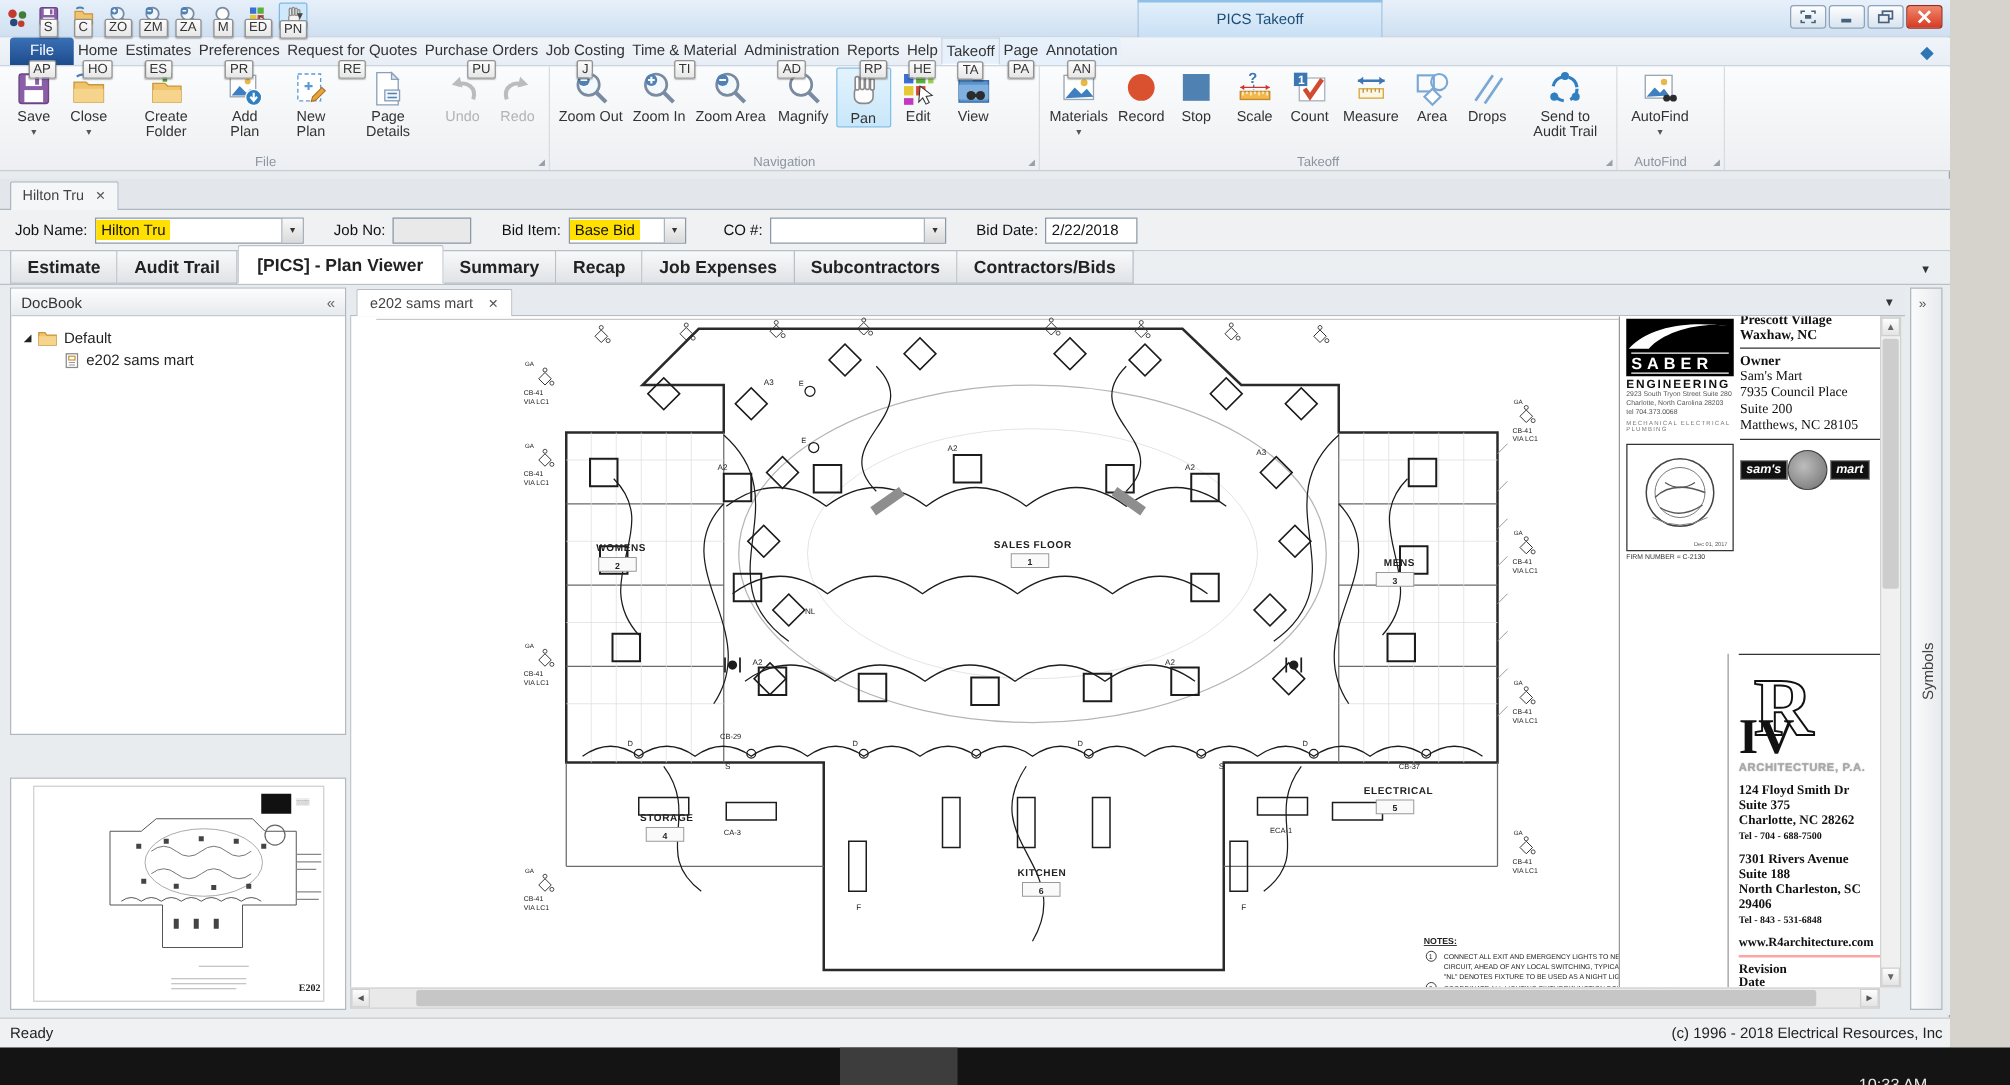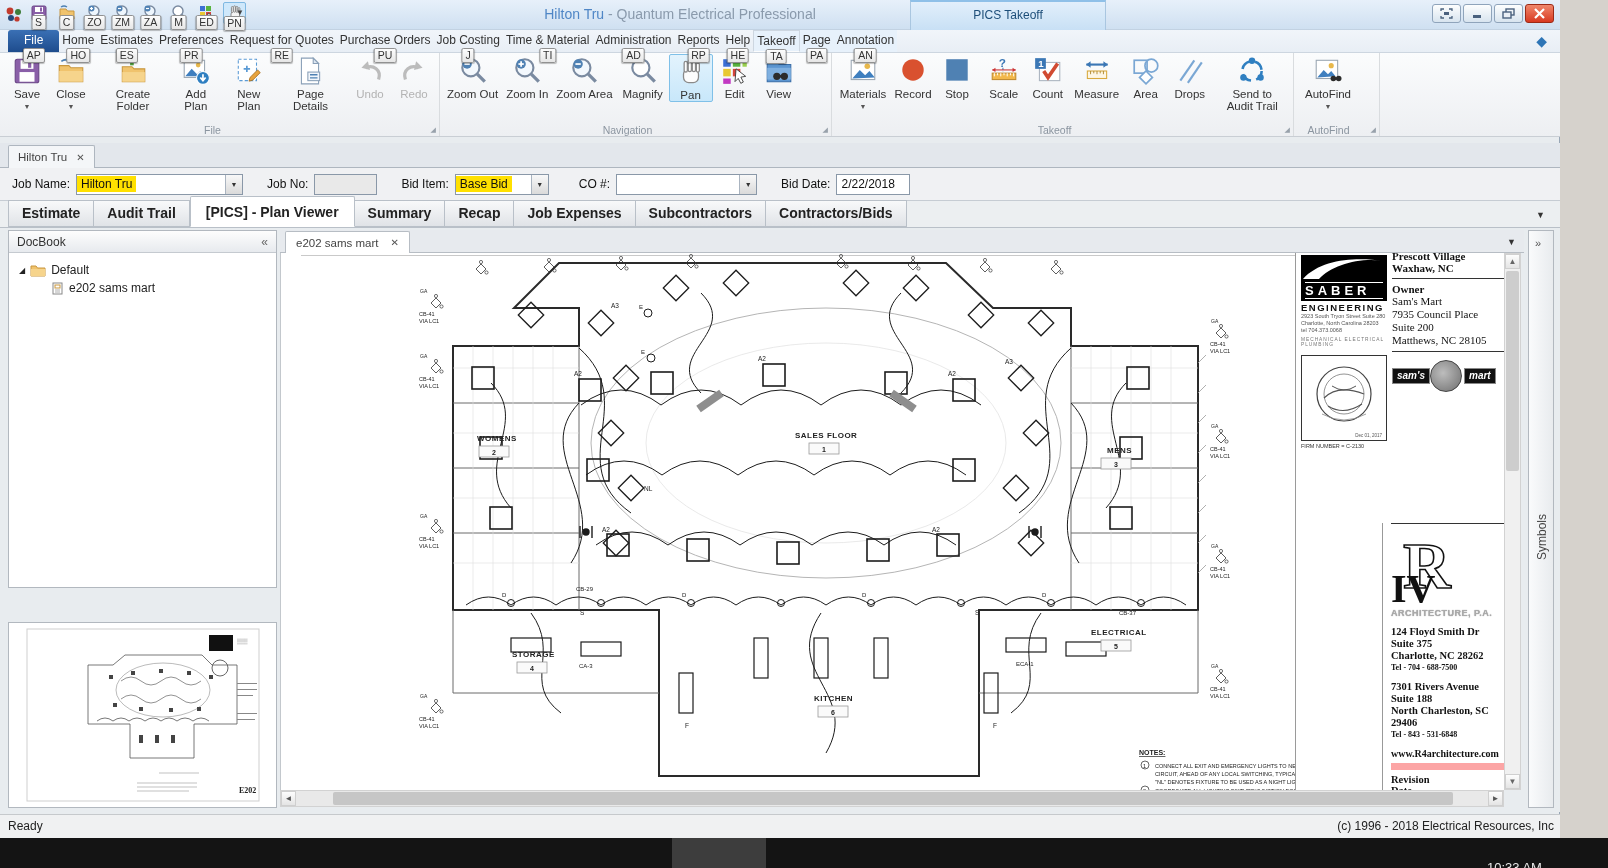--- a/index.html
+++ b/index.html
@@ -145,21 +145,21 @@
   .smlogo .bx { position:absolute; top:8px; height:16px; background:#111; color:#fff; border:1px solid #888;
     font-family:"Liberation Sans",sans-serif; font-style:italic; font-weight:bold; font-size:10px; line-height:14px; padding:0 4px; }
   .smlogo .mascot { position:absolute; left:38px; top:0; width:32px; height:32px; border-radius:50%;
     background:radial-gradient(circle at 40% 40%, #bdbdbd, #6e6e6e); border:1px solid #444; }
   .r4 { position:absolute; left:86px; top:270px; width:122px; border-left:1px solid #999; padding-left:8px; }
   .r4-top { border-top:1px solid #333; margin-bottom:4px; }
   .r4-arch { font-family:"Liberation Sans",sans-serif; font-weight:bold; font-size:9px; color:#aaa;
     letter-spacing:.5px; text-shadow:0 0 1px #888; margin-top:-2px; }
   .r4 .adr { font-size:10.5px; font-weight:bold; line-height:12px; }
   .r4 .tel { font-size:8px; font-weight:bold; line-height:11px; }
-  .r4 .web { font-size:10px; font-weight:bold; margin-top:8px; border-bottom:7px solid #fca5a5; padding-bottom:4px; }
+  .r4 .web { font-size:10px; font-weight:bold; margin-top:8px; border-bottom:2px solid #fca5a5; padding-bottom:4px; }
   .r4 .rev { display:flex; justify-content:space-between; font-size:10.5px; font-weight:bold; margin-top:4px;flex-direction:column; }
   .gapv { height:8px; }
 
   
   .statusbar { position:absolute; left:0; top:814px; width:1560px; height:24px; background:#f0f1f2;
     border-top:1px solid #c6c9cc; font-size:12px; color:#222; }
   .statusbar .l { position:absolute; left:8px; top:4px; }
   .statusbar .r { position:absolute; right:6px; top:4px; }
   .taskbar { position:absolute; left:0; top:838px; width:1608px; height:30px; background:#141414; overflow:hidden; }
   .taskbar .seg { position:absolute; left:672px; top:0; width:94px; height:30px; background:#3d3d3d; }
@@ -247,21 +247,20 @@
             <rect x="5" y="7" width="8.5" height="8" rx="3" fill="#f4f4f4" stroke="#8a8a8a"></rect>
             <rect x="5.4" y="2.5" width="1.8" height="6" rx=".9" fill="#f4f4f4" stroke="#8a8a8a"></rect>
             <rect x="7.7" y="1.8" width="1.8" height="6.4" rx=".9" fill="#f4f4f4" stroke="#8a8a8a"></rect>
             <rect x="10" y="2.4" width="1.8" height="6" rx=".9" fill="#f4f4f4" stroke="#8a8a8a"></rect>
             <rect x="12.2" y="3.6" width="1.7" height="5" rx=".85" fill="#f4f4f4" stroke="#8a8a8a"></rect>
           </svg>
         <span class="kt">PN</span>
       </div>
     </div>
     <div class="qat-dd">▼<br>▬</div>
-    <div class="title-text"><span class="hi">Hilton Tru</span><span> - Quantum Electrical Professional</span></div>
     <div class="ctx-head">PICS Takeoff</div>
     <div class="winbtns">
       <div class="wbtn">
           <svg width="13" height="11" viewBox="0 0 13 11">
             <path d="M1 3 V1 H4 M9 1 H12 V3 M12 8 V10 H9 M4 10 H1 V8" fill="none" stroke="#4a617e" stroke-width="1.3"></path>
             <rect x="4" y="4" width="5" height="3" fill="#4a617e"></rect>
           </svg>
         </div>
       <div class="wbtn">
           <svg width="13" height="11" viewBox="0 0 13 11">

